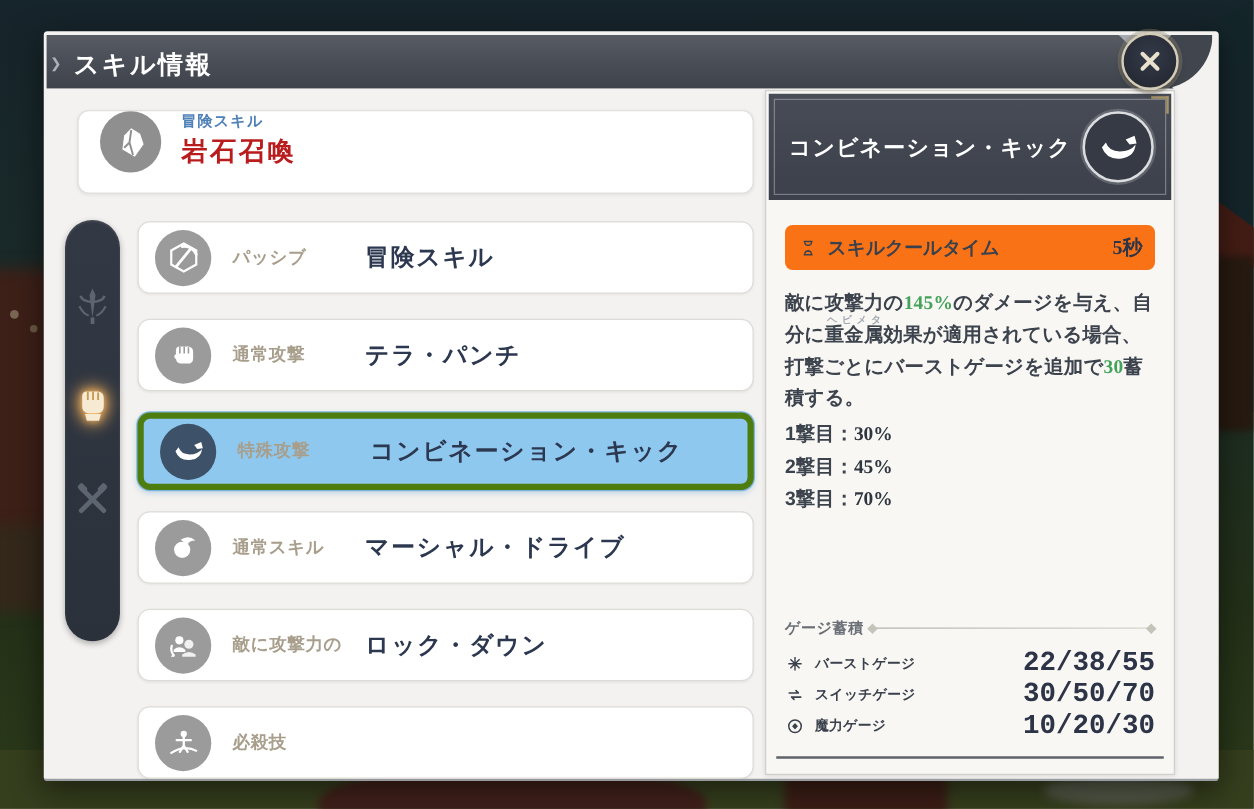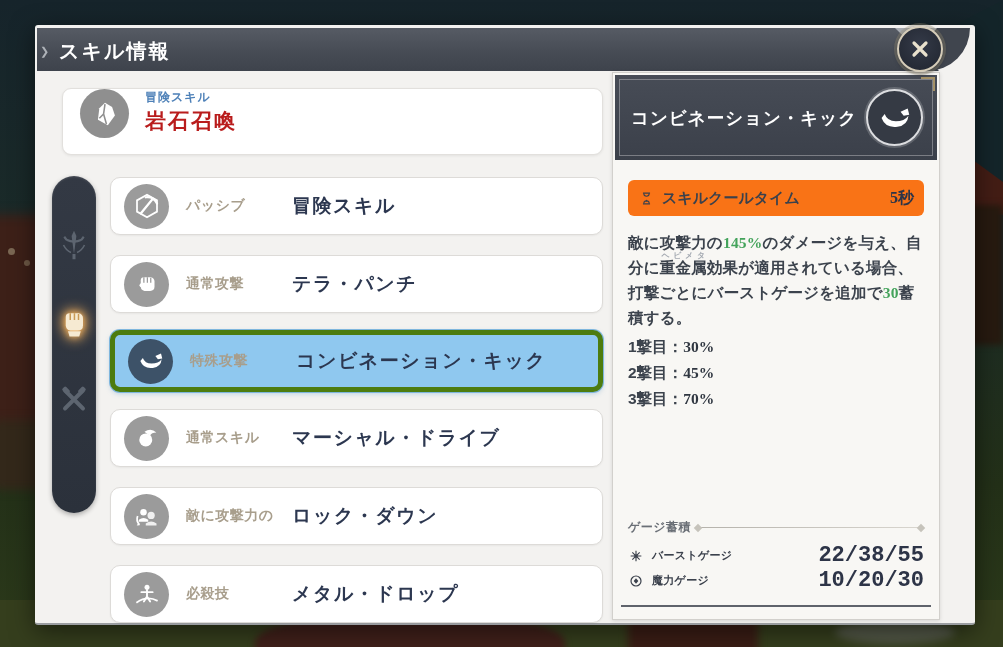--- a/index.html
+++ b/index.html
@@ -236,21 +236,20 @@
       </div>
       <div class="skill-row">
         <div class="skill-icon">
           <svg width="30" height="30" viewBox="0 0 24 24" fill="none">
             <circle cx="12" cy="6.5" r="2" fill="#ffffff"></circle>
             <path d="M12 8.5 L12 14 M7.5 10.5 L16.5 10.5 M12 14 L9.5 18 M12 14 L14.5 18" stroke="#ffffff" stroke-width="1.5" stroke-linecap="round"></path>
             <path d="M3.5 19 Q12 13 20.5 17.5" stroke="#ffffff" stroke-width="1.4" fill="none"></path>
           </svg>
         </div>
         <span class="skill-type">必殺技</span>
-        <span class="skill-name">メタル・ドロップ</span>
       </div>
     </div>
 
   <div class="detail">
     <div class="detail-header">
       <span class="detail-title">コンビネーション・キック</span>
       <div class="detail-skillicon" id="detail-icon-slot">
           <svg width="38" height="38" viewBox="0 0 24 24" fill="none">
             <path d="M3.5 12 Q6 18.5 13.5 17.5 Q20 16.5 20.5 10.5 Q18 14 12.5 14 Q7 14 5.5 9.5 Z" fill="#ffffff"></path>
             <path d="M15.5 8 L20 6 L21 10 L17.5 10.5 Z" fill="#ffffff"></path>
@@ -288,20 +287,29 @@
                 <path d="M12 4 L12 20 M4 12 L20 12 M6.5 6.5 L17.5 17.5 M17.5 6.5 L6.5 17.5" stroke="#3b414c" stroke-width="1.7"></path>
                 <circle cx="12" cy="12" r="2.4" fill="#3b414c"></circle>
               </svg>
             </span>
             <span class="gauge-label">バーストゲージ</span>
             <span class="gauge-value">22/38/55</span>
           </div>
           <div class="gauge-row">
             <span style="display: flex;">
               <svg width="16" height="16" viewBox="0 0 24 24" fill="none">
+                <path d="M5 9.5 L16 9.5 M16 9.5 L13.2 6.8 M19 14.5 L8 14.5 M8 14.5 L10.8 17.2" stroke="#3b414c" stroke-width="1.9" stroke-linecap="round"></path>
+              </svg>
+            </span>
+            <span class="gauge-label">スイッチゲージ</span>
+            <span class="gauge-value">30/50/70</span>
+          </div>
+          <div class="gauge-row">
+            <span style="display: flex;">
+              <svg width="16" height="16" viewBox="0 0 24 24" fill="none">
                 <circle cx="12" cy="12" r="7.5" stroke="#3b414c" stroke-width="1.8"></circle>
                 <path d="M12 8 L15.5 12 L12 16 L8.5 12 Z" fill="#3b414c"></path>
               </svg>
             </span>
             <span class="gauge-label">魔力ゲージ</span>
             <span class="gauge-value">10/20/30</span>
           </div>
         </div>
       <div class="gauge-divider"></div>
     </div>

